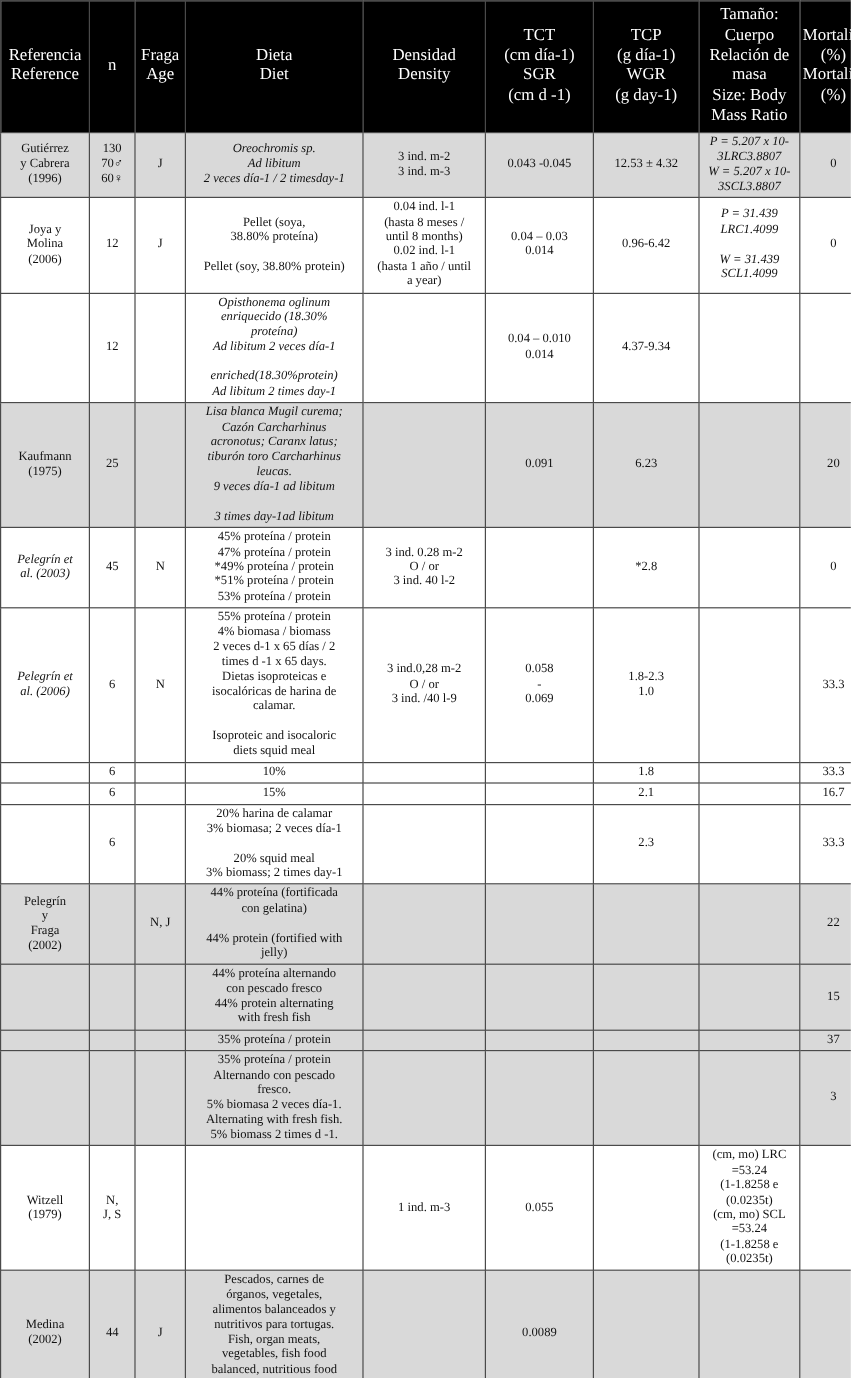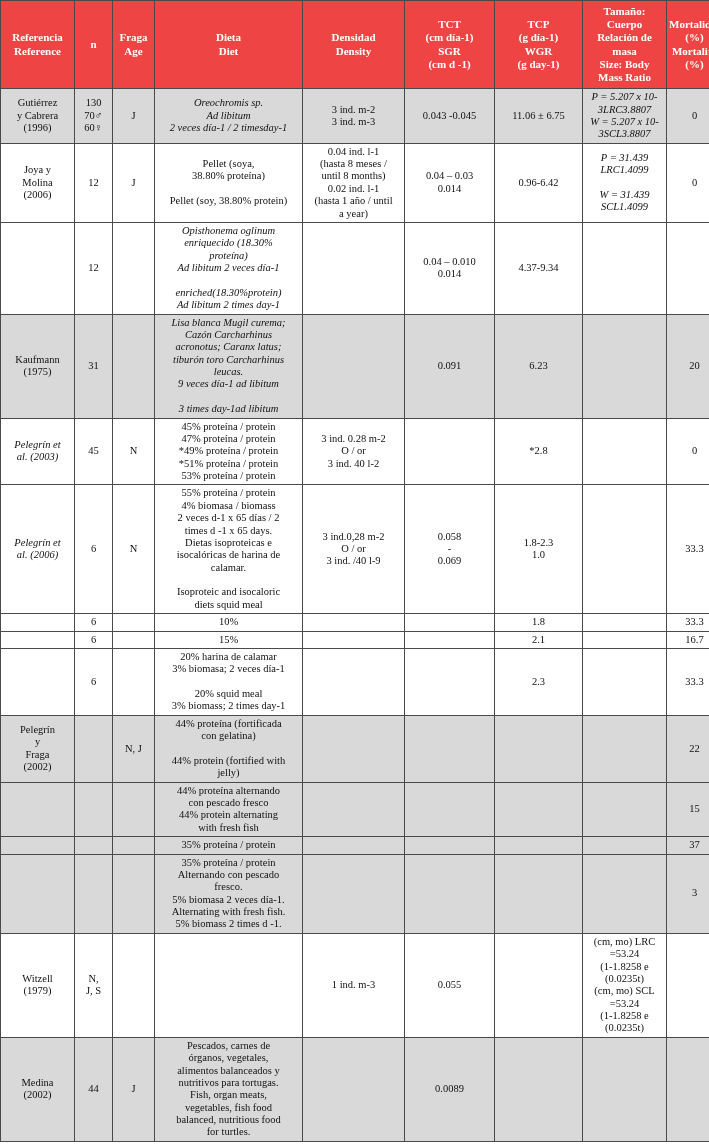--- a/index.html
+++ b/index.html
@@ -12,24 +12,24 @@
   table{border-collapse:collapse;width:709px;table-layout:fixed;}
   th,td{
     border:1px solid #4a4a4a;
     vertical-align:middle;
     text-align:center;
     padding:2px 3px;
     font-size:10.5px;
     line-height:1.18;
   }
   thead th{
-    background:#ef4444;
+    background:#000000;
     color:#ffffff;
-    font-weight:bold;
-    font-size:11px;
+    font-weight:normal;
+    font-size:14px;
     line-height:1.2;
     padding:4px 2px;
   }
   .col-ref{width:74px;}
   .col-n{width:38px;}
   .col-edad{width:42px;}
   .col-dieta{width:148px;}
   .col-dens{width:102px;}
   .col-tct{width:90px;}
   .col-tcp{width:88px;}
@@ -95,21 +95,21 @@
       <td class="cellwrap">130
 70♂
 60♀</td>
       <td class="cellwrap">J</td>
       <td class="cellwrap ital">Oreochromis sp.
 Ad libitum
 2 veces día-1 / 2 timesday-1</td>
       <td class="cellwrap">3 ind. m-2
 3 ind. m-3</td>
       <td class="cellwrap">0.043 -0.045</td>
-      <td class="cellwrap">11.06 ± 6.75</td>
+      <td class="cellwrap">12.53 ± 4.32</td>
       <td class="cellwrap ital">P = 5.207 x 10-3LRC3.8807
 W = 5.207 x 10-3SCL3.8807</td>
       <td class="cellwrap">0</td>
     </tr>
 
     <tr>
       <td class="cellwrap">Joya y
 Molina
 (2006)</td>
       <td class="cellwrap">12</td>
@@ -149,21 +149,21 @@
       <td class="cellwrap">0.04 – 0.010
 0.014</td>
       <td class="cellwrap">4.37-9.34</td>
       <td class="cellwrap"></td>
       <td class="cellwrap"></td>
     </tr>
 
     <tr class="shade">
       <td class="cellwrap">Kaufmann
 (1975)</td>
-      <td class="cellwrap">31</td>
+      <td class="cellwrap">25</td>
       <td class="cellwrap"></td>
       <td class="cellwrap ital">Lisa blanca Mugil curema;
 Cazón Carcharhinus
 acronotus; Caranx latus;
 tiburón toro Carcharhinus
 leucas.
 9 veces día-1 ad libitum
 
 3 times day-1ad libitum</td>
       <td class="cellwrap"></td>

